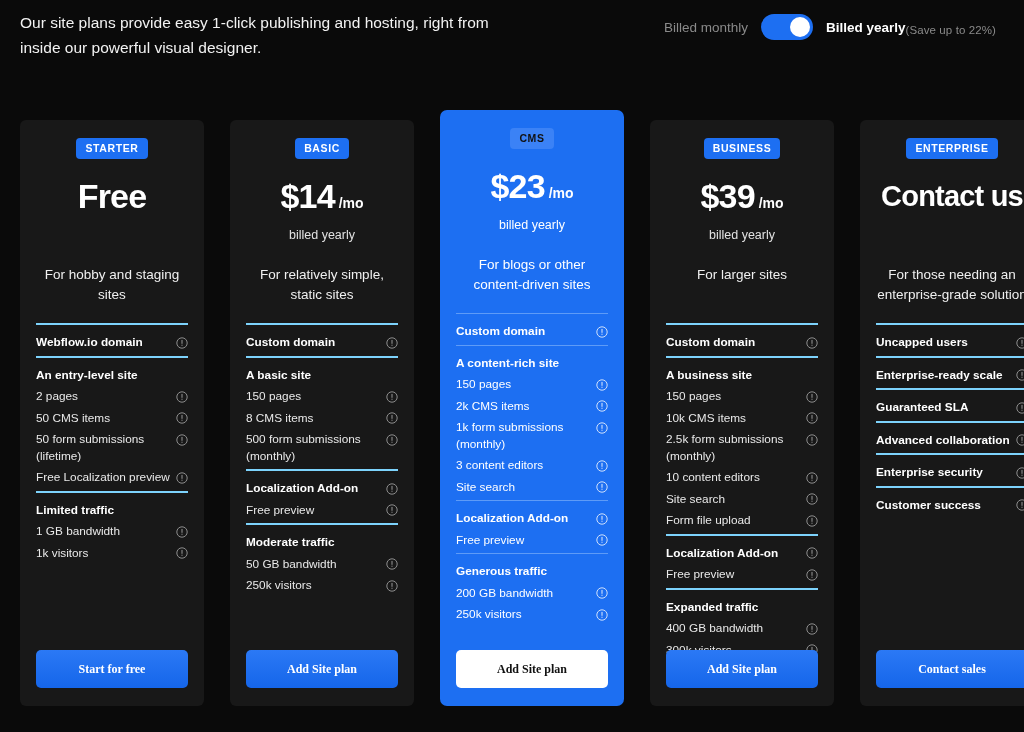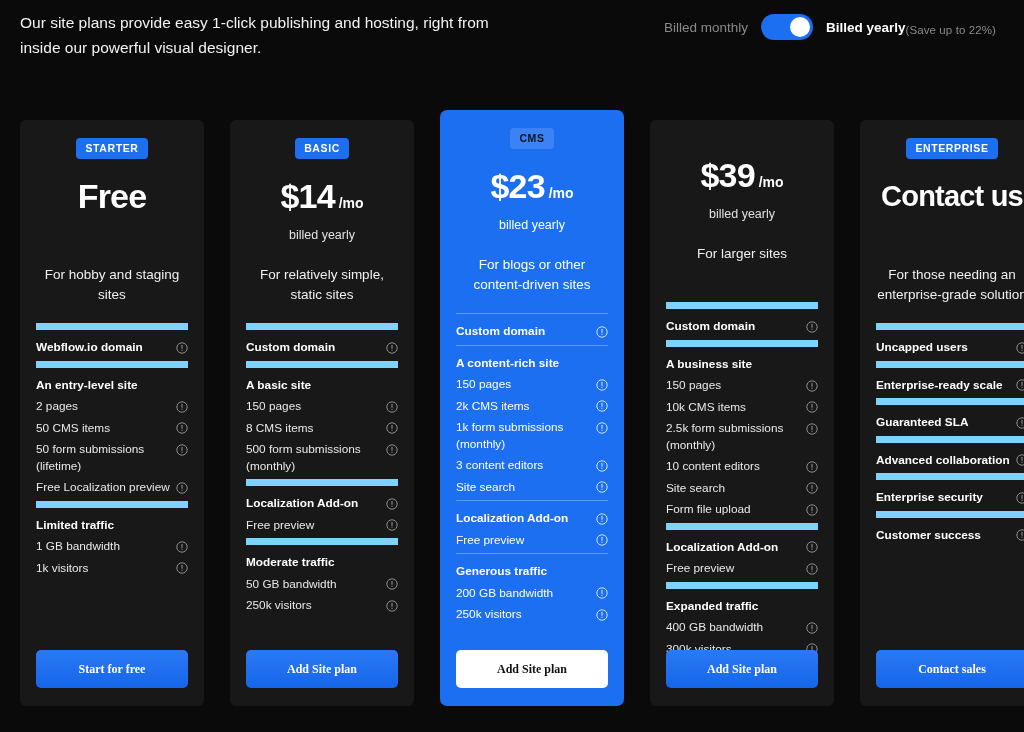--- a/index.html
+++ b/index.html
@@ -83,21 +83,21 @@
   .card.featured .billed { color:#ffffff; }
 
   .tagline {
     text-align:center; font-size:13.5px; line-height:20px;
     color:#f0f0f0; font-weight:400;
     margin-top:14px; min-height:40px;
   }
   .card.featured .tagline { color:#ffffff; }
 
   .features { margin-top:18px; }
-  .sect { border-top:7px solid #7dd3fc; padding-top:9px; margin-bottom:3px; }
+  .sect { border-top:2px solid #7dd3fc; padding-top:9px; margin-bottom:3px; }
   .card.featured .sect { border-top:1px solid #5e9bf7; }
   .sect.first { margin-top:0; }
 
   .feat {
     display:flex; align-items:flex-start; justify-content:space-between;
     gap:6px; margin-bottom:5px;
   }
   .feat-text {
     font-size:11.8px; line-height:16.5px; color:#e9e9e9; font-weight:400;
     flex:1;
@@ -469,20 +469,23 @@
                 </svg>
               </span>
             </div>
           </div>
         </div>
         <div class="cta-wrap">
           <button class="cta">Add Site plan</button>
         </div>
       </div>
       <div class="card">
+        <div class="badge-wrap">
+          <span class="badge">BUSINESS</span>
+        </div>
         <div class="price-block">
           <div class="price">$39<span class="per"> /mo</span></div>
           <div class="billed">billed yearly</div>
         </div>
         <div class="tagline">For larger sites</div>
         <div class="features">
           <div class="sect first">
             <div class="feat head">
               <span class="feat-text">Custom domain</span>
               <span class="info-icon">

